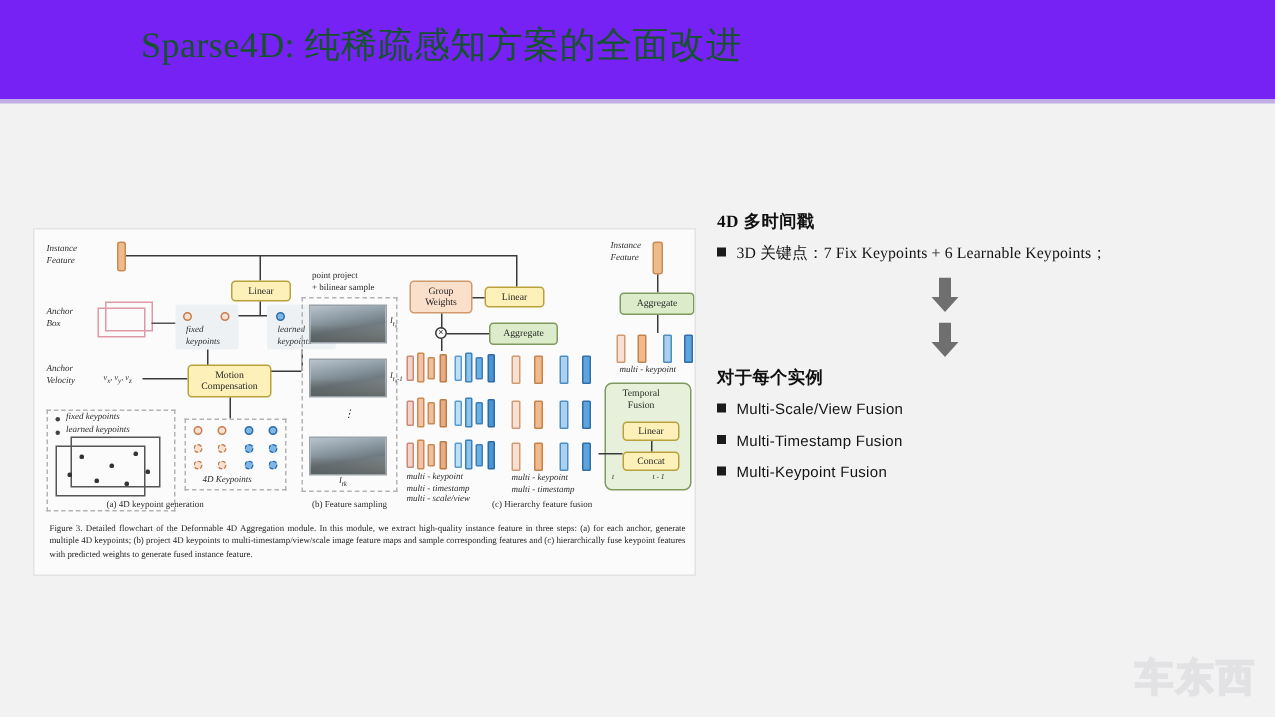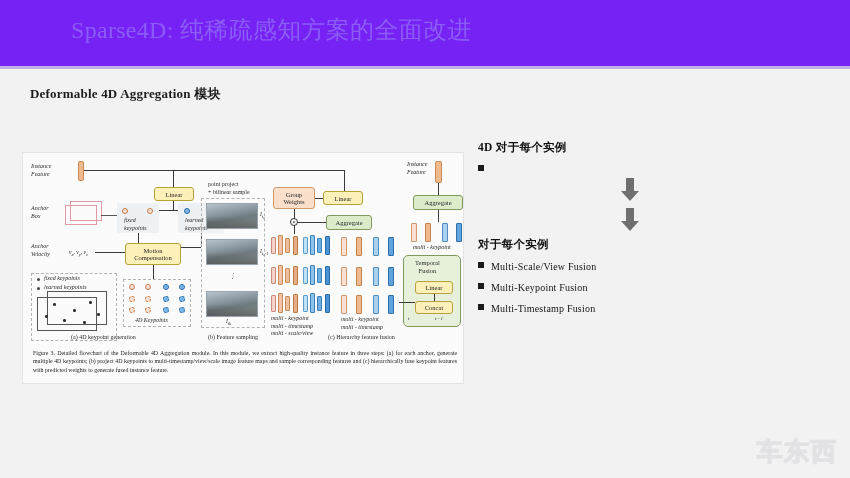--- a/index.html
+++ b/index.html
@@ -24,25 +24,25 @@
     background: #7622f4;
   }
   #header-underline {
     position: absolute;
     left: 0; top: 66px;
     width: 850px; height: 3px;
     background: #c2aee6;
   }
   #header-title {
     position: absolute;
-    left: 71px; top: 14px;
+    left: 94px; top: 14px;
     font-family: "Liberation Serif", serif;
     font-size: 24px;
     font-weight: 400;
-    color: #8b5cf6;
+    color: #14532d;
     letter-spacing: 0.3px;
     white-space: nowrap;
   }
 
   
   #logo {
     position: absolute;
     left: 0; top: 0;
     width: 72px; height: 67px;
     background: linear-gradient(135deg, #2a1456 0%, #3d1d72 45%, #4b1fa0 75%, #120a28 100%);
@@ -213,21 +213,21 @@
     margin-right: 7px;
   }
   .bullet-text {
     font-family: "Liberation Serif", serif;
     font-size: 10.5px;
     color: #141414;
     line-height: 16px;
     letter-spacing: 0.1px;
   }
   .mono {
-    font-family: Liberation Serif, serif;
+    font-family: Liberation Sans, sans-serif;
     font-size: 10px;
     color: #141414;
     line-height: 15px;
     letter-spacing: 0.2px;
   }
   .arrow-wrap {
     height: 26px;
     display: flex;
     align-items: center;
     justify-content: flex-start;
@@ -252,21 +252,20 @@
 </head>
 <body>
 
 <div id="slide">
 
   <div id="header-bar"></div>
   <div id="header-underline"></div>
   <div id="header-title">Sparse4D: 纯稀疏感知方案的全面改进</div>
 
 
-  <div id="subtitle">Deformable 4D Aggregation 模块</div>
 
   <div id="figure-panel">
 
     <div class="dg dlabel" style="left:8px; top:10px;">Instance<br>Feature</div>
     <div class="dg" style="left:55px; top:8px; width:6px; height:20px; background:#f0bb8c; border:1px solid #c98b52; border-radius:2px;"></div>
     <div class="dg line hline" style="left:61px; top:17px; width:260px;"></div>
     <div class="dg line vline" style="left:150px; top:17px; height:17px;"></div>
     <div class="dg line vline" style="left:321px; top:17px; height:21px;"></div>
 
     <div class="dg dbox yellowbox" style="left:131px; top:34px; width:40px; height:14px;">Linear</div>
@@ -429,23 +428,24 @@
 
     <div class="dg subcap" style="left:305px; top:181px;">(c) Hierarchy feature fusion</div>
 
     <div id="fig-caption-en">Figure 3. Detailed flowchart of the Deformable 4D Aggregation module. In this module, we extract high-quality instance feature in three steps: (a) for each anchor, generate multiple 4D keypoints; (b) project 4D keypoints to multi-timestamp/view/scale image feature maps and sample corresponding features and (c) hierarchically fuse keypoint features with predicted weights to generate fused instance feature.</div>
   </div>
 
 
   <div id="content-right">
 
     <div class="sec-block">
-      <div class="sec-head">4D 对于每个实例</div>
+      <div class="sec-head">4D 多时间戳</div>
       <div class="bullet-row">
         <div class="sq"></div>
+        <div class="bullet-text">3D 关键点：7 Fix Keypoints + 6 Learnable Keypoints；</div>
       </div>
     </div>
 
     <div class="arrow-wrap">
       <svg width="20" height="24" viewBox="0 0 20 24">
         <polygon points="6,0 14,0 14,13 19,13 10,23 1,13 6,13" fill="#6f6f6f"></polygon>
       </svg>
     </div>
 
     <div class="sec-block">
@@ -458,24 +458,24 @@
     </div>
 
     <div class="sec-block">
       <div class="sec-head">对于每个实例</div>
       <div class="bullet-row">
         <div class="sq"></div>
         <div class="mono">Multi-Scale/View Fusion</div>
       </div>
       <div class="bullet-row">
         <div class="sq"></div>
-        <div class="mono">Multi-Keypoint Fusion</div>
+        <div class="mono">Multi-Timestamp Fusion</div>
       </div>
       <div class="bullet-row">
         <div class="sq"></div>
-        <div class="mono">Multi-Timestamp Fusion</div>
+        <div class="mono">Multi-Keypoint Fusion</div>
       </div>
     </div>
   </div>
 
   <div id="watermark">车东西</div>
 
 </div>
 
 </body></html>

